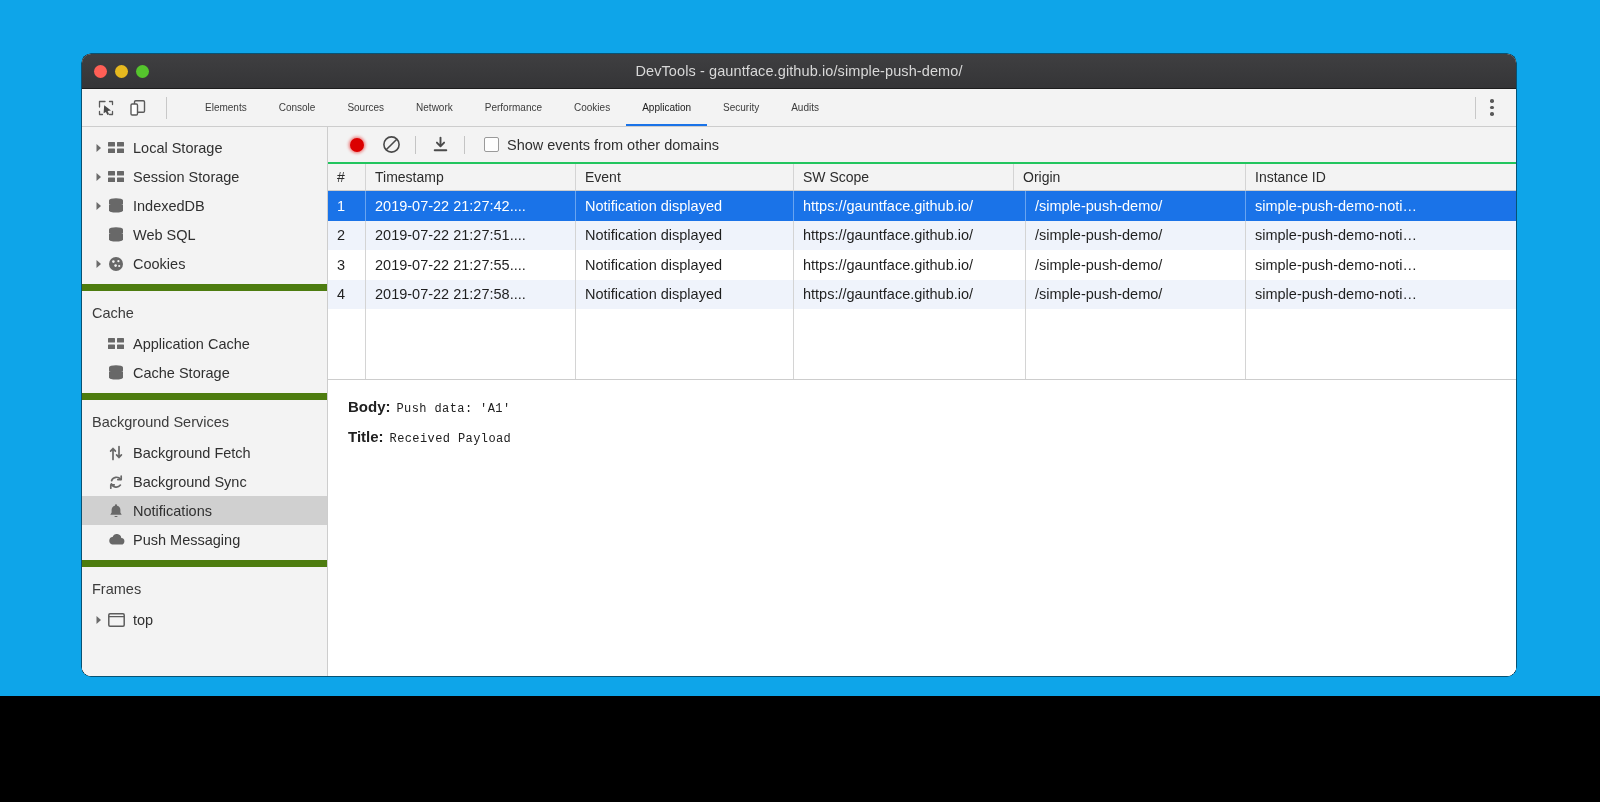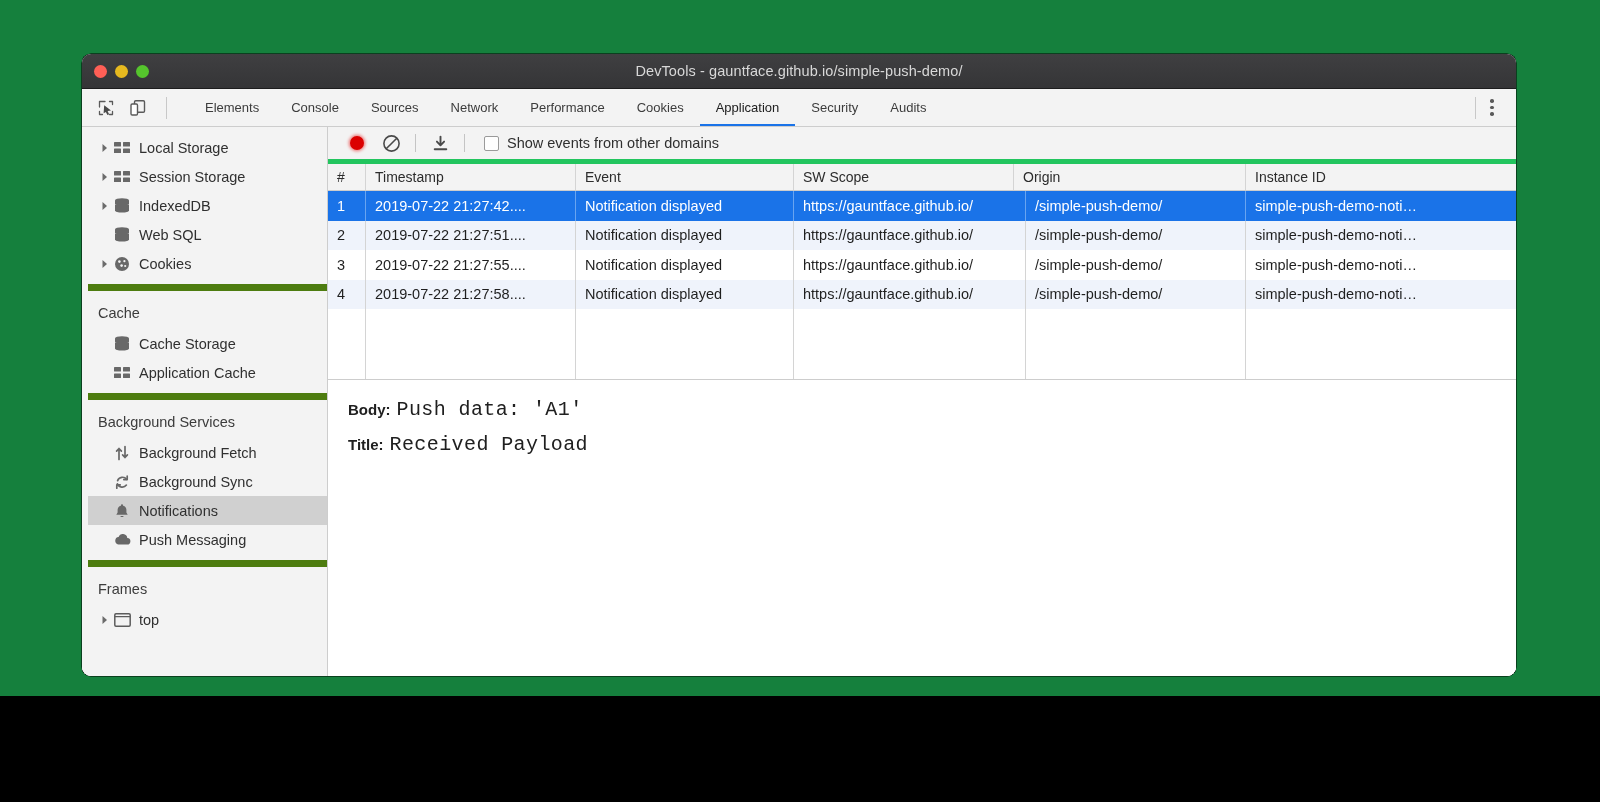--- a/index.html
+++ b/index.html
@@ -5,21 +5,21 @@
   * { box-sizing: border-box; margin: 0; padding: 0; }
   html, body {
     width: 1600px; height: 802px;
     background: #000000;
     font-family: "Liberation Sans", sans-serif;
     overflow: hidden;
   }
   .screen {
     position: relative;
     width: 1600px; height: 696px;
-    background: #15803d;
+    background: #0ea5e9;
   }
 
   
   .window {
     position: absolute;
     left: 82px; top: 54px;
     width: 1434px; height: 622px;
     border-radius: 9px;
     overflow: hidden;
     background: #ffffff;
@@ -69,21 +69,21 @@
   .vdiv {
     width: 1px; height: 22px;
     background: #c8c8c8;
     align-self: center;
     margin: 0 6px;
   }
   .tabs { display: flex; align-items: stretch; margin-left: 6px; }
   .tab {
     display: flex; align-items: center;
     padding: 0 16px;
-    font-size: 13px;
+    font-size: 10px;
     color: #3c3c3c;
     position: relative;
     white-space: nowrap;
   }
   .tab.active { color: #202020; }
   .tab.active::after {
     content: "";
     position: absolute;
     left: 0; right: 0; bottom: 0;
     height: 2px;
@@ -110,21 +110,21 @@
 
   
   .sidebar {
     width: 246px;
     background: #f3f3f3;
     border-right: 1px solid #cdcdcd;
     padding-top: 6px;
     overflow: hidden;
     flex: 0 0 246px;
   }
-  .group { padding-bottom: 6px; margin-left: 6px; }
+  .group { padding-bottom: 6px; }
   .group + .group { border-top: 7px solid #4d7c0f; padding-top: 10px; }
   .group-title {
     font-size: 14.5px;
     color: #3c3c3c;
     padding: 4px 0 8px 10px;
   }
   .row {
     display: flex; align-items: center;
     height: 29px;
     padding-left: 10px;
@@ -146,21 +146,21 @@
   }
   .ic svg { display: block; }
   .row.indent { padding-left: 24px; }
 
   
   .main { flex: 1; display: flex; flex-direction: column; min-width: 0; background: #fff; }
 
   .maintoolbar {
     height: 37px;
     background: #f3f3f3;
-    border-bottom: 5px solid #22c55e;
+    border-bottom: 2px solid #22c55e;
     display: flex; align-items: center;
     padding-left: 12px;
     gap: 0;
   }
   .tbtn {
     width: 34px; height: 26px;
     display: flex; align-items: center; justify-content: center;
   }
   .rec-dot {
     width: 14px; height: 14px; border-radius: 50%;
@@ -231,21 +231,21 @@
   }
   .dline {
     font-size: 15px;
     color: #202020;
     margin-bottom: 12px;
     display: flex;
     align-items: baseline;
     gap: 6px;
   }
   .dkey { font-weight: bold; font-family: "Liberation Sans", sans-serif; text-align: center; }
-  .dval { font-family: "Liberation Mono", monospace; font-size: 20px; letter-spacing: 0.4px; }
+  .dval { font-family: "Liberation Mono", monospace; font-size: 12px; letter-spacing: 0.4px; }
 </style>
 </head>
 <body>
 
 <div class="screen">
   <div class="window">
 
     <div class="titlebar">
       <div class="traffic">
         <span class="light red"></span>
@@ -373,39 +373,39 @@
               </svg>
             </span>
             <span>Cookies</span>
           </div>
         </div>
 
         <div class="group">
           <div class="group-title">Cache</div>
           <div class="row indent">
             <span class="ic">
+              <svg width="17" height="14" viewBox="0 0 17 14">
+                <rect x="0" y="1" width="7" height="4.5" rx="0.6" fill="#686868"></rect>
+                <rect x="9" y="1" width="7" height="4.5" rx="0.6" fill="#686868"></rect>
+                <rect x="0" y="7.5" width="7" height="4.5" rx="0.6" fill="#686868"></rect>
+                <rect x="9" y="7.5" width="7" height="4.5" rx="0.6" fill="#686868"></rect>
+              </svg>
+            </span>
+            <span>Application Cache</span>
+          </div>
+          <div class="row indent">
+            <span class="ic">
               <svg width="16" height="15" viewBox="0 0 16 15">
                 <ellipse cx="8" cy="2.4" rx="7" ry="2.2" fill="#686868"></ellipse>
                 <path d="M1 2.4v3.2c0 1.2 3.1 2.2 7 2.2s7-1 7-2.2V2.4" fill="#686868"></path>
                 <path d="M1 6.4v3.2c0 1.2 3.1 2.2 7 2.2s7-1 7-2.2V6.4" fill="#686868"></path>
                 <path d="M1 10v2.4c0 1.2 3.1 2.2 7 2.2s7-1 7-2.2V10" fill="#686868"></path>
               </svg>
             </span>
             <span>Cache Storage</span>
-          </div>
-          <div class="row indent">
-            <span class="ic">
-              <svg width="17" height="14" viewBox="0 0 17 14">
-                <rect x="0" y="1" width="7" height="4.5" rx="0.6" fill="#686868"></rect>
-                <rect x="9" y="1" width="7" height="4.5" rx="0.6" fill="#686868"></rect>
-                <rect x="0" y="7.5" width="7" height="4.5" rx="0.6" fill="#686868"></rect>
-                <rect x="9" y="7.5" width="7" height="4.5" rx="0.6" fill="#686868"></rect>
-              </svg>
-            </span>
-            <span>Application Cache</span>
           </div>
         </div>
 
         <div class="group">
           <div class="group-title">Background Services</div>
           <div class="row indent">
             <span class="ic">
               <svg width="16" height="16" viewBox="0 0 16 16">
                 <path d="M5 14.5V3.5M5 3.5L2.6 6.1M5 3.5L7.4 6.1" stroke="#686868" stroke-width="1.7" fill="none" stroke-linecap="round"></path>
                 <path d="M11 1.5v11M11 12.5l2.4-2.6M11 12.5L8.6 9.9" stroke="#686868" stroke-width="1.7" fill="none" stroke-linecap="round"></path>

